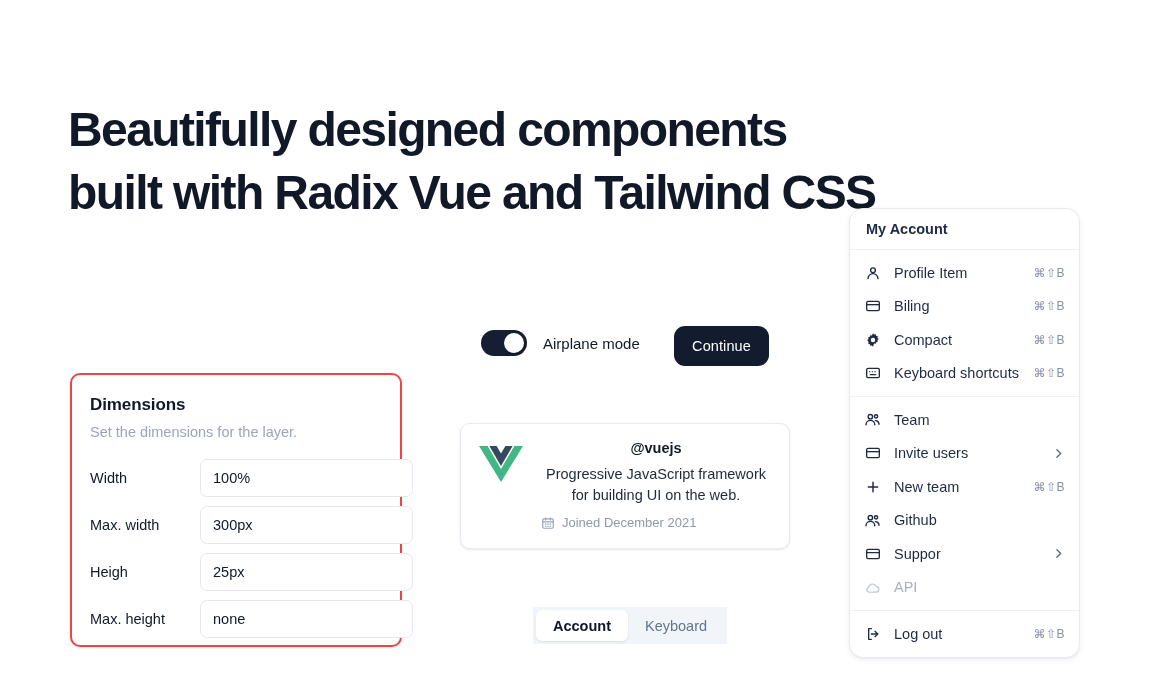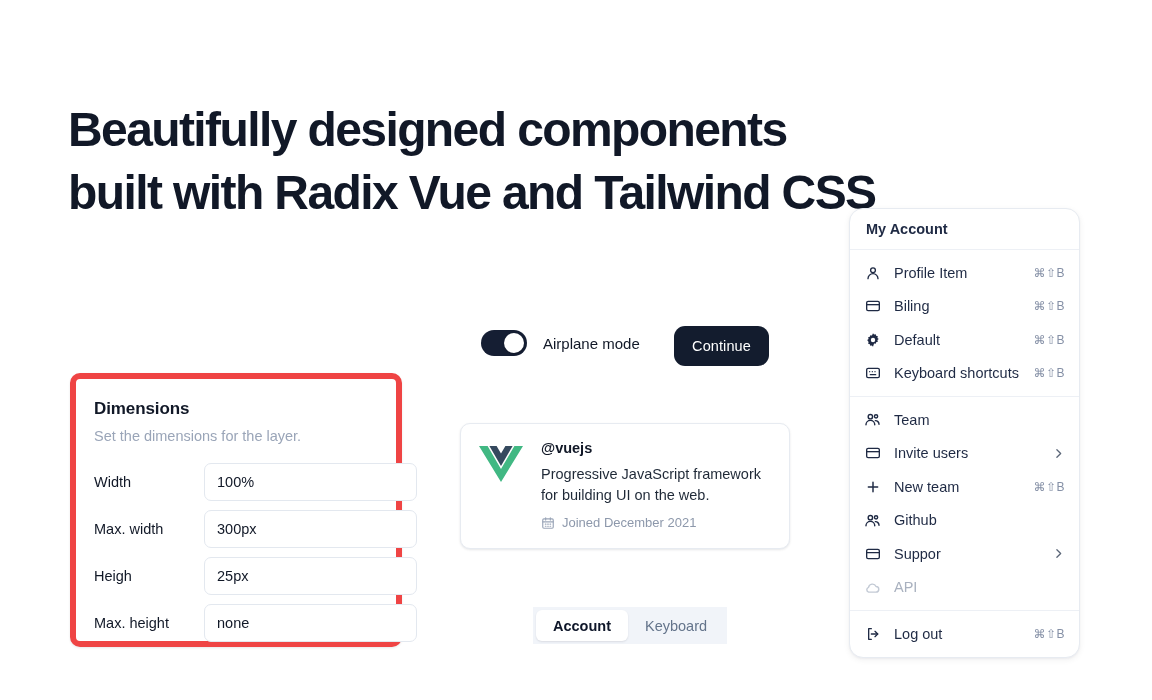--- a/index.html
+++ b/index.html
@@ -34,21 +34,21 @@
   }
   .radio-mark.checked { border-color: #0f172a; }
   .radio-mark.checked::after {
     content: ""; width: 8px; height: 8px; border-radius: 50%; background: #0f172a;
   }
   .radio-label { margin-left: 14px; font-size: 15px; color: #111827; }
 
   
   .dim-card {
     position: absolute; left: 70px; top: 365px; width: 332px; height: 274px;
-    background: #fff; border: 6px solid #ef4444; border-radius: 10px;
+    background: #fff; border: 2px solid #ef4444; border-radius: 10px;
     box-shadow: 0 1px 3px rgba(15,23,42,.06), 0 1px 2px rgba(15,23,42,.04);
     padding: 20px 18px;
   }
   .dim-title { font-size: 17px; font-weight: 600; color: #111827; letter-spacing: -0.1px; }
   .dim-sub { margin-top: 9px; font-size: 14.5px; color: #9aa5b8; }
   .dim-rows { margin-top: 19px; }
   .dim-row { display: flex; align-items: center; height: 38px; margin-bottom: 9px; }
   .dim-label { width: 110px; font-size: 14.5px; color: #111827; flex: 0 0 auto; }
   .dim-input {
     flex: 1 1 auto; height: 38px; border: 1px solid #e3e8ef; border-radius: 7px;
@@ -77,21 +77,21 @@
   }
 
   
   .hover-card {
     position: absolute; left: 460px; top: 415px; width: 330px; height: 126px;
     background: #fff; border: 1px solid #e7ebf1; border-radius: 10px;
     box-shadow: 0 1px 3px rgba(15,23,42,.07), 0 1px 2px rgba(15,23,42,.04);
     padding: 16px 18px; display: flex;
   }
   .vue-logo { width: 44px; height: 44px; flex: 0 0 auto; margin-top: 4px; }
-  .hc-body { margin-left: 18px; }
+  .hc-body { margin-left: 18px; text-align: center; }
   .hc-handle { font-size: 14.5px; font-weight: 700; color: #111827; }
   .hc-desc { margin-top: 8px; font-size: 14.5px; line-height: 21px; color: #1f2937; max-width: 240px; }
   .hc-meta { margin-top: 9px; display: flex; align-items: center; font-size: 13px; color: #8d98ab; }
   .hc-meta .cal { margin-right: 7px; display: inline-flex; }
 
   
   .tabs {
     position: absolute; left: 533px; top: 599px; height: 37px;
     background: #f1f4f9; border-radius: 0; padding: 3px;
     display: inline-flex; align-items: center;
@@ -230,21 +230,21 @@
         <span class="mi-short">⌘⇧B</span>
       </div>
 
       <div class="menu-item">
         <span class="mi-icon">
           <svg width="16" height="16" viewBox="0 0 24 24" fill="currentColor" aria-hidden="true">
             <path d="M12 1.8l1.6 2.1 2.5-.7.6 2.6 2.6.6-.7 2.5 2.1 1.6-2.1 1.6.7 2.5-2.6.6-.6 2.6-2.5-.7L12 22.2l-1.6-2.1-2.5.7-.6-2.6-2.6-.6.7-2.5L3.3 12l2.1-1.6-.7-2.5 2.6-.6.6-2.6 2.5.7z"></path>
             <circle cx="12" cy="12" r="3.3" fill="#ffffff"></circle>
           </svg>
         </span>
-        <span class="mi-label">Default</span>
+        <span class="mi-label">Compact</span>
         <span class="mi-short">⌘⇧B</span>
       </div>
 
       <div class="menu-item">
         <span class="mi-icon">
           <svg width="16" height="16" viewBox="0 0 24 24" fill="none" stroke="currentColor" stroke-width="2">
             <rect x="2.5" y="5" width="19" height="14" rx="2.2"></rect>
             <path d="M7 10h.01M11 10h.01M15 10h.01M8 14.5h8" stroke-linecap="round"></path>
           </svg>
         </span>

